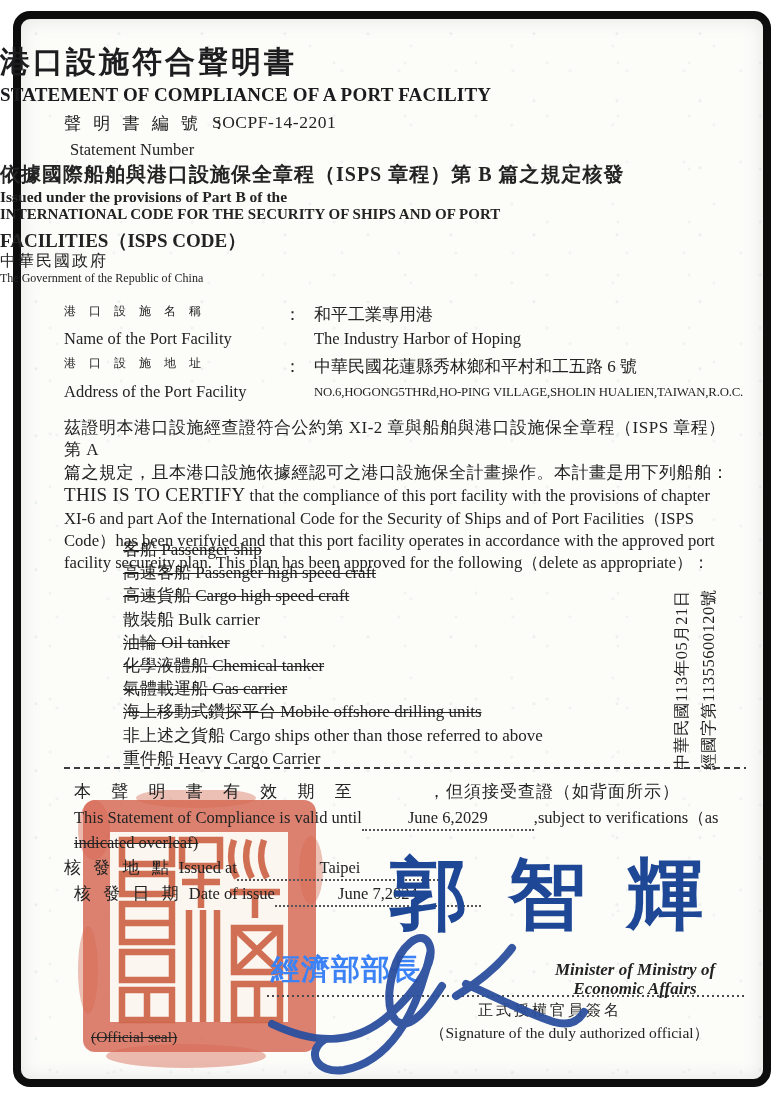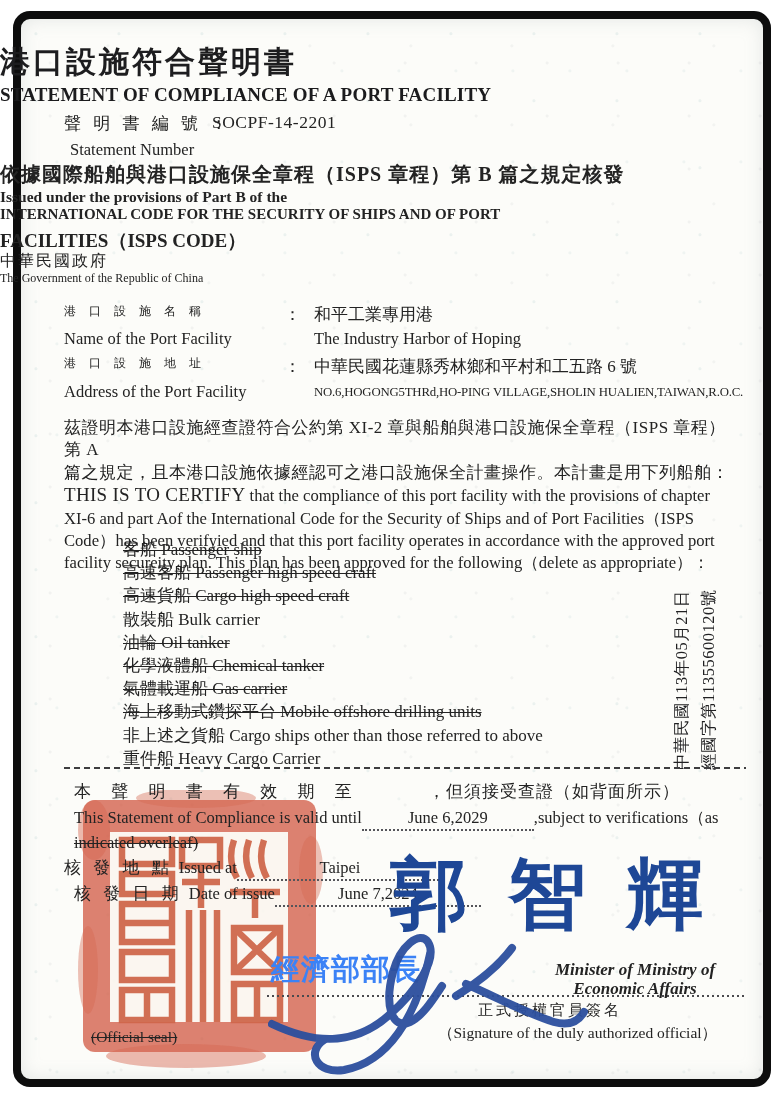--- a/index.html
+++ b/index.html
@@ -90,21 +90,21 @@
     left:390px;top:856px;font-size:78px;font-weight:bold;letter-spacing:40px;
     color:var(--name-blue,#1e4796);z-index:4;white-space:nowrap;line-height:1;
   }
   .dotline2{
     left:267px;top:995px;width:479px;height:2px;z-index:3;
     background:repeating-linear-gradient(90deg,#4a4a4e 0 2px,transparent 2px 5px);
   }
   .min-en{left:522px;top:960px;width:226px;text-align:center;font-size:17px;font-weight:bold;font-style:italic;line-height:19px;z-index:4;}
   .seal-label{left:91px;top:1000px;font-size:15.5px;text-decoration:line-through;text-decoration-thickness:1.2px;z-index:4;margin-top:28px;}
   .sig-cap-zh{left:478px;top:1001px;font-size:15px;letter-spacing:3px;z-index:4;}
-  .sig-cap-en{left:430px;top:1023px;font-size:15.5px;z-index:4;margin-left:8px;}
+  .sig-cap-en{left:430px;top:1023px;font-size:15.5px;z-index:4;}
 
   .seal-svg{left:76px;top:790px;z-index:1;}
   .sig-svg{left:260px;top:926px;z-index:5;}
 </style>
 </head>
 <body>
 
 <div class="page">
   <div class="frame"></div>
 

